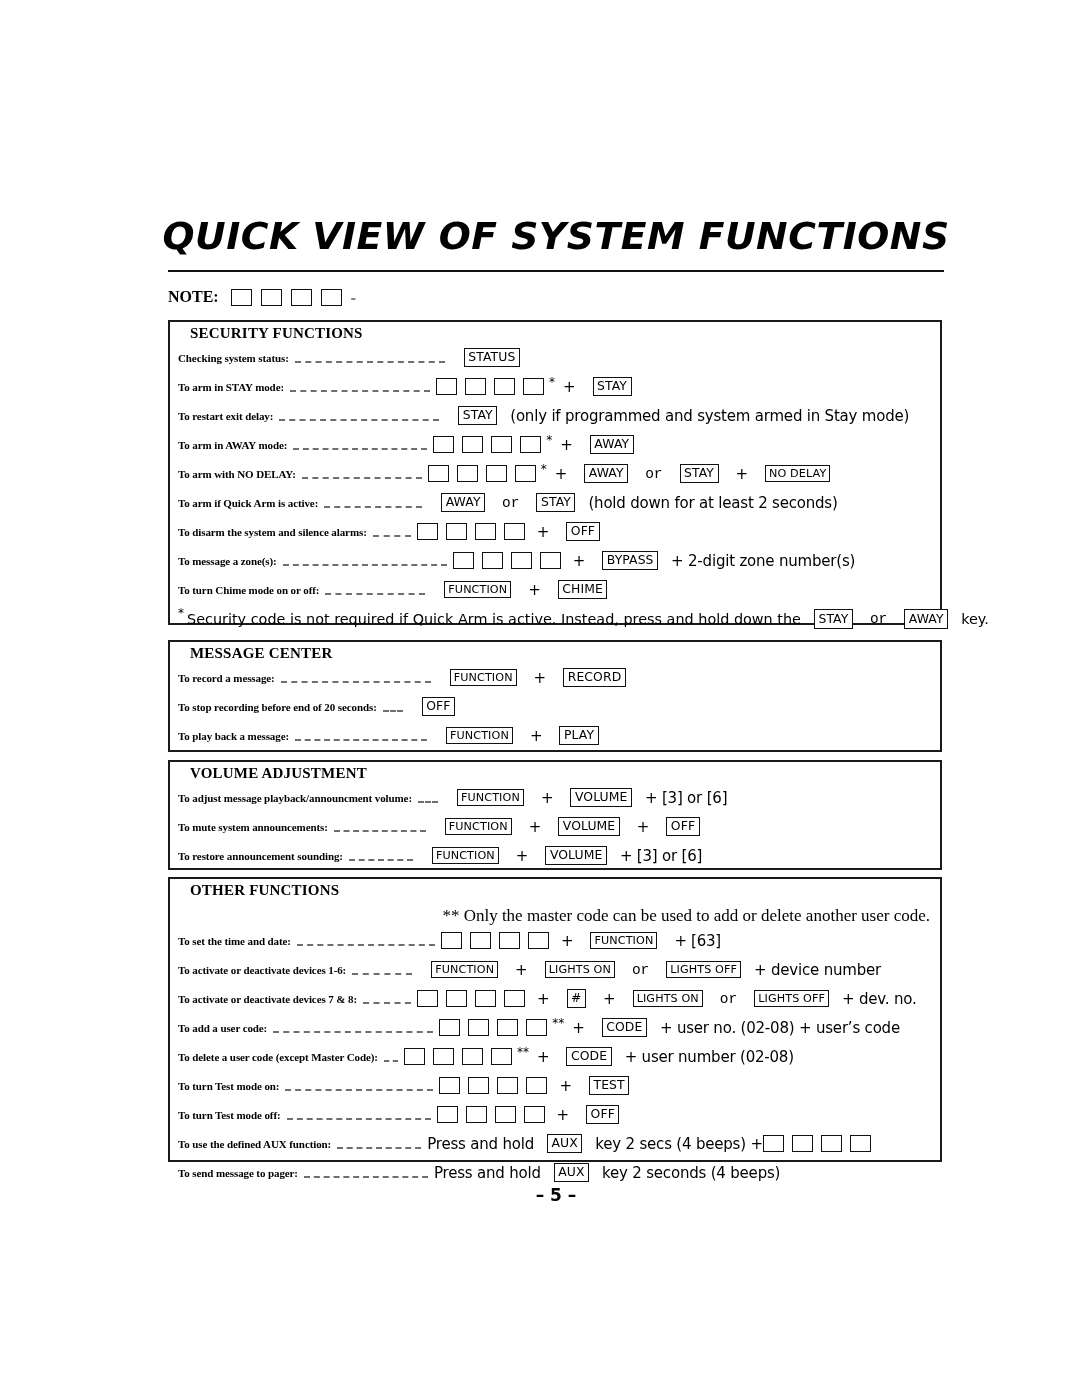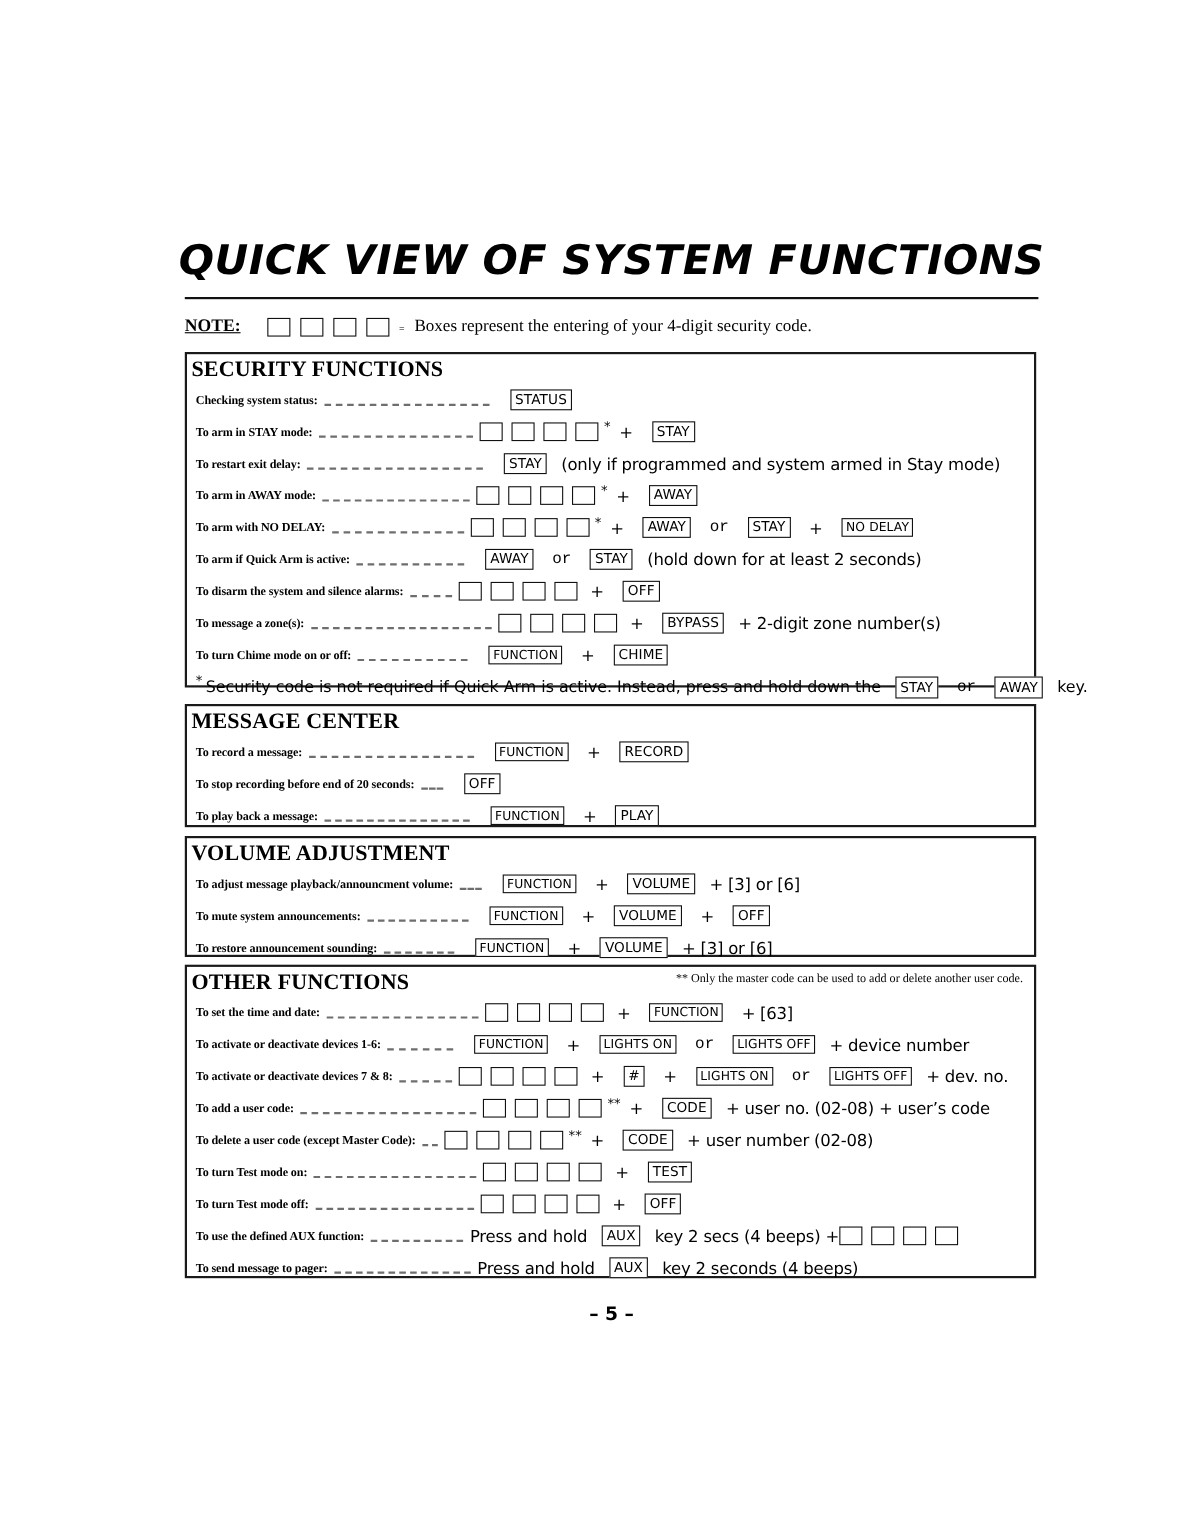--- a/index.html
+++ b/index.html
@@ -56,22 +56,21 @@
     top: 288px;
     width: 790px;
     display: flex;
     align-items: center;
     font-size: 15.5px;
     white-space: nowrap;
   }
   .note-label {
     font-weight: bold;
     font-size: 16px;
-    margin-right: 24px;
-    text-decoration: underline;
+    margin-right: 12px;
   }
   .note-tail {
     margin-left: 6px;
     font-size: 15.5px;
   }
   .note-eq {
     font-size: 9px;
     margin-right: 3px;
     position: relative;
     top: 2px;
@@ -86,35 +85,36 @@
     box-sizing: border-box;
     background: #fff;
   }
   .sec-security  { top: 320px;  height: 305px; }
   .sec-message   { top: 640px;  height: 112px; }
   .sec-volume    { top: 760px;  height: 110px; }
   .sec-other     { top: 877px;  height: 285px; }
 
   .sec-head {
     font-weight: bold;
-    font-size: 20px;
+    font-size: 15px;
     letter-spacing: 0.2px;
-    padding: 3px 0 1px 4px;
+    padding: 3px 0 1px 20px;
   }
   .sec-head-row {
     display: flex;
     align-items: flex-start;
     justify-content: space-between;
     padding-right: 8px;
   }
   .master-note {
-    font-size: 11px;
+    font-size: 17px;
     padding-top: 5px;
     padding-right: 2px;
     white-space: nowrap;
+    margin-top: 22px;
   }
 
   
   .row {
     display: flex;
     align-items: center;
     padding-left: 8px;
     padding-right: 6px;
     white-space: nowrap;
     height: 29px;
@@ -232,21 +232,20 @@
 
   <div class="note-line">
     <span class="note-label">NOTE:</span>
     <span class="cboxes note-boxes">
       <span class="cbox"></span>
       <span class="cbox"></span>
       <span class="cbox"></span>
       <span class="cbox"></span>
     </span>
     <span class="note-eq">=</span>
-    <span class="note-tail">Boxes represent the entering of your 4-digit security code.</span>
   </div>
 
   <div class="section sec-security" id="sec0">
       <div class="sec-head">SECURITY FUNCTIONS</div>
       <div class="row">
         <span class="rlabel">Checking system status:</span>
         <span class="leader" style="width: 150px;"></span>
         <span class="after">
           <span class="key">STATUS</span>
         </span>

